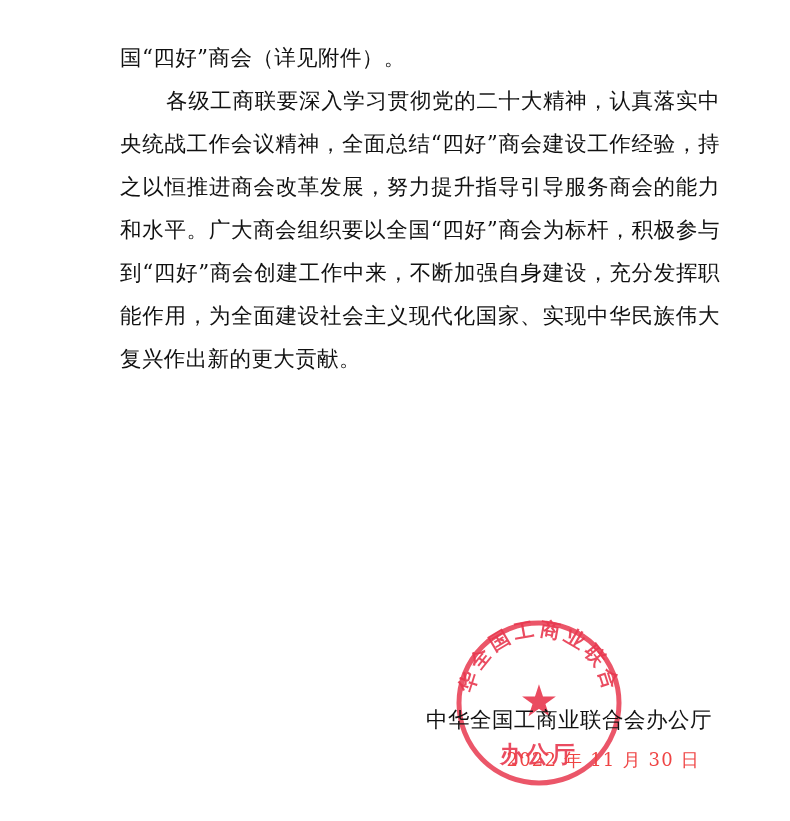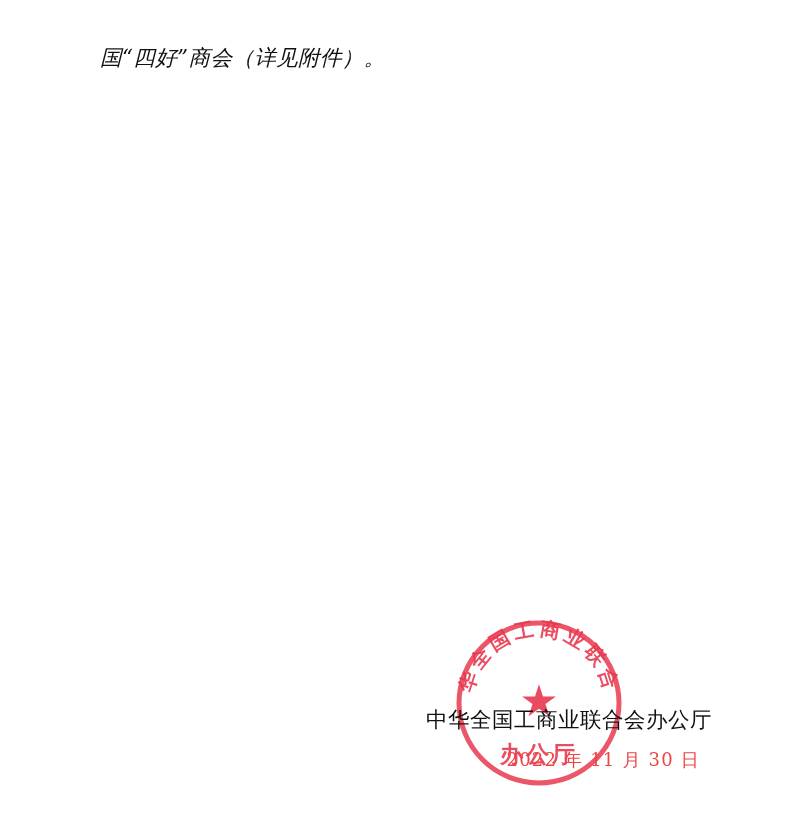--- a/index.html
+++ b/index.html
@@ -16,24 +16,23 @@
   }
 
   .page {
     position: absolute;
     inset: 0;
     background: #ffffff;
   }
 
   .doc-body {
     position: absolute;
-    left: 100px;
+    left: 120px;
     top: 36px;
     width: 600px;
-    font-style: italic;
   }
 
   .para {
     font-size: 21.5px;
     line-height: 43px;
     color: #111111;
     letter-spacing: 0.4px;
     text-align: justify;
     text-justify: inter-ideograph;
     margin: 0;
@@ -95,20 +94,21 @@
 </head>
 <body>
 
 <div class="page">
 
   <div class="doc-body">
 
     <p class="para">国“四好”商会（详见附件）。</p>
 
 
+    <p class="para indent">各级工商联要深入学习贯彻党的二十大精神，认真落实中央统战工作会议精神，全面总结“四好”商会建设工作经验，持之以恒推进商会改革发展，努力提升指导引导服务商会的能力和水平。广大商会组织要以全国“四好”商会为标杆，积极参与到“四好”商会创建工作中来，不断加强自身建设，充分发挥职能作用，为全面建设社会主义现代化国家、实现中华民族伟大复兴作出新的更大贡献。</p>
 
 
   </div>
 
   <div class="seal">
     <svg width="182" height="182" viewBox="0 0 182 182" xmlns="http://www.w3.org/2000/svg">
       <defs>
         <path id="arcTop" d="M 24,91 A 67,67 0 0 1 158,91"></path>
         <path id="arcBottom" d="M 33,91 A 58,58 0 0 0 149,91"></path>
       </defs>

